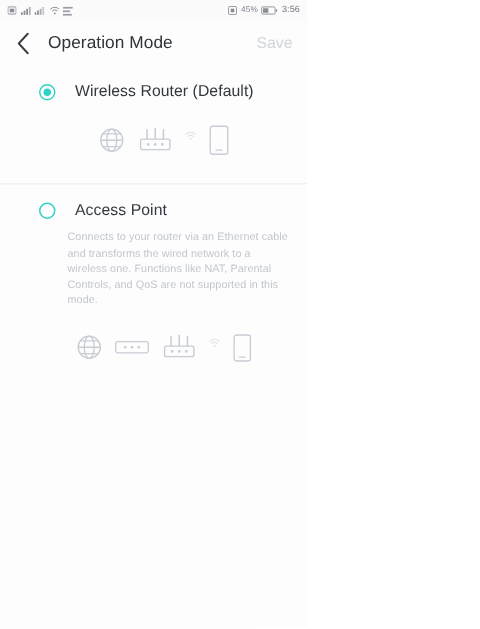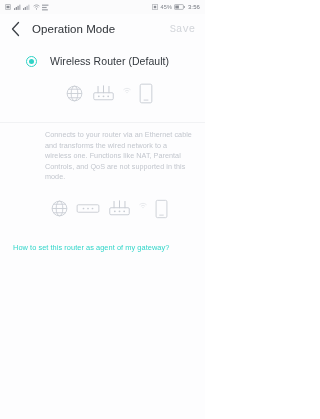--- a/index.html
+++ b/index.html
@@ -51,21 +51,20 @@
     color: #2f3338;
     margin-left: 7px;
     letter-spacing: .05px;
   }
   .save-btn {
     position: absolute; right: 10px; top: 50%;
     transform: translateY(-50%);
     font-size: 10.5px;
     color: #d2d5da;
     cursor: default;
-    font-family: Liberation Mono, monospace;
   }
 
   
   .content { flex: 1 1 auto; overflow: hidden; background: #fdfdfe; }
 
   .option { padding: 0 0 0 12px; }
   .opt-head {
     display: flex; align-items: center;
     padding: 11px 12px 0 14px;
     cursor: pointer;
@@ -240,20 +239,24 @@
               <rect x="1.5" y="1" width="15" height="24" rx="2" fill="none" stroke="#c8ccd3" stroke-width="1.2"></rect>
               <line x1="6.5" y1="21.5" x2="11.5" y2="21.5" stroke="#c8ccd3" stroke-width="1.1" stroke-linecap="round"></line>
             </svg>
         </span>
       </div>
     </div>
 
     <div class="divider"></div>
 
     <div class="option">
+      <div class="opt-head">
+        <div class="radio"></div>
+        <div class="opt-label">Access Point</div>
+      </div>
       <div class="opt-desc">Connects to your router via an Ethernet cable and transforms the wired network to a wireless one. Functions like NAT, Parental Controls, and QoS are not supported in this mode.</div>
       <div class="icon-row">
         <span class="dev">
           <svg width="19" height="19" viewBox="0 0 24 24">
               <circle cx="12" cy="12" r="9.3" fill="none" stroke="#c8ccd3" stroke-width="1.1"></circle>
               <ellipse cx="12" cy="12" rx="4.2" ry="9.3" fill="none" stroke="#c8ccd3" stroke-width="1.1"></ellipse>
               <line x1="2.7" y1="12" x2="21.3" y2="12" stroke="#c8ccd3" stroke-width="1.1"></line>
               <line x1="4.3" y1="6.6" x2="19.7" y2="6.6" stroke="#c8ccd3" stroke-width="1.1"></line>
               <line x1="4.3" y1="17.4" x2="19.7" y2="17.4" stroke="#c8ccd3" stroke-width="1.1"></line>
             </svg>
@@ -286,16 +289,15 @@
         </span>
         <span class="dev">
           <svg width="13" height="20" viewBox="0 0 18 26">
               <rect x="1.5" y="1" width="15" height="24" rx="2" fill="none" stroke="#c8ccd3" stroke-width="1.2"></rect>
               <line x1="6.5" y1="21.5" x2="11.5" y2="21.5" stroke="#c8ccd3" stroke-width="1.1" stroke-linecap="round"></line>
             </svg>
         </span>
       </div>
     </div>
 
-    <a class="help-link">How to set this router as agent of my gateway?</a>
 
   </div>
 </div>
 
 </body></html>

